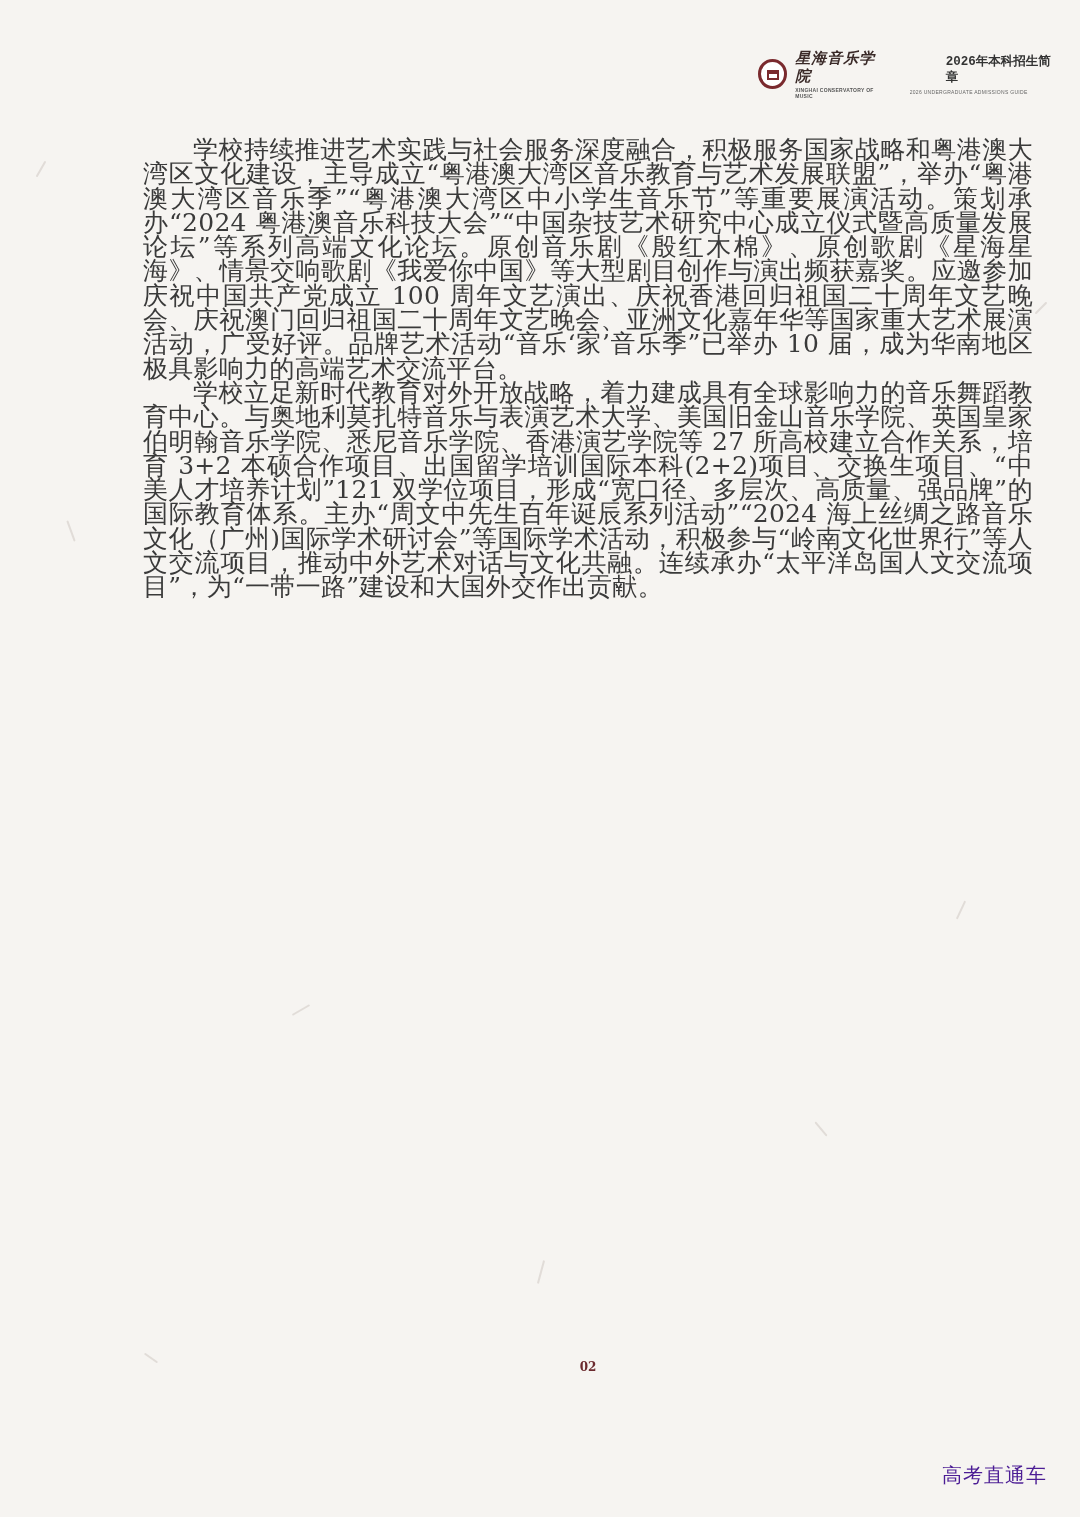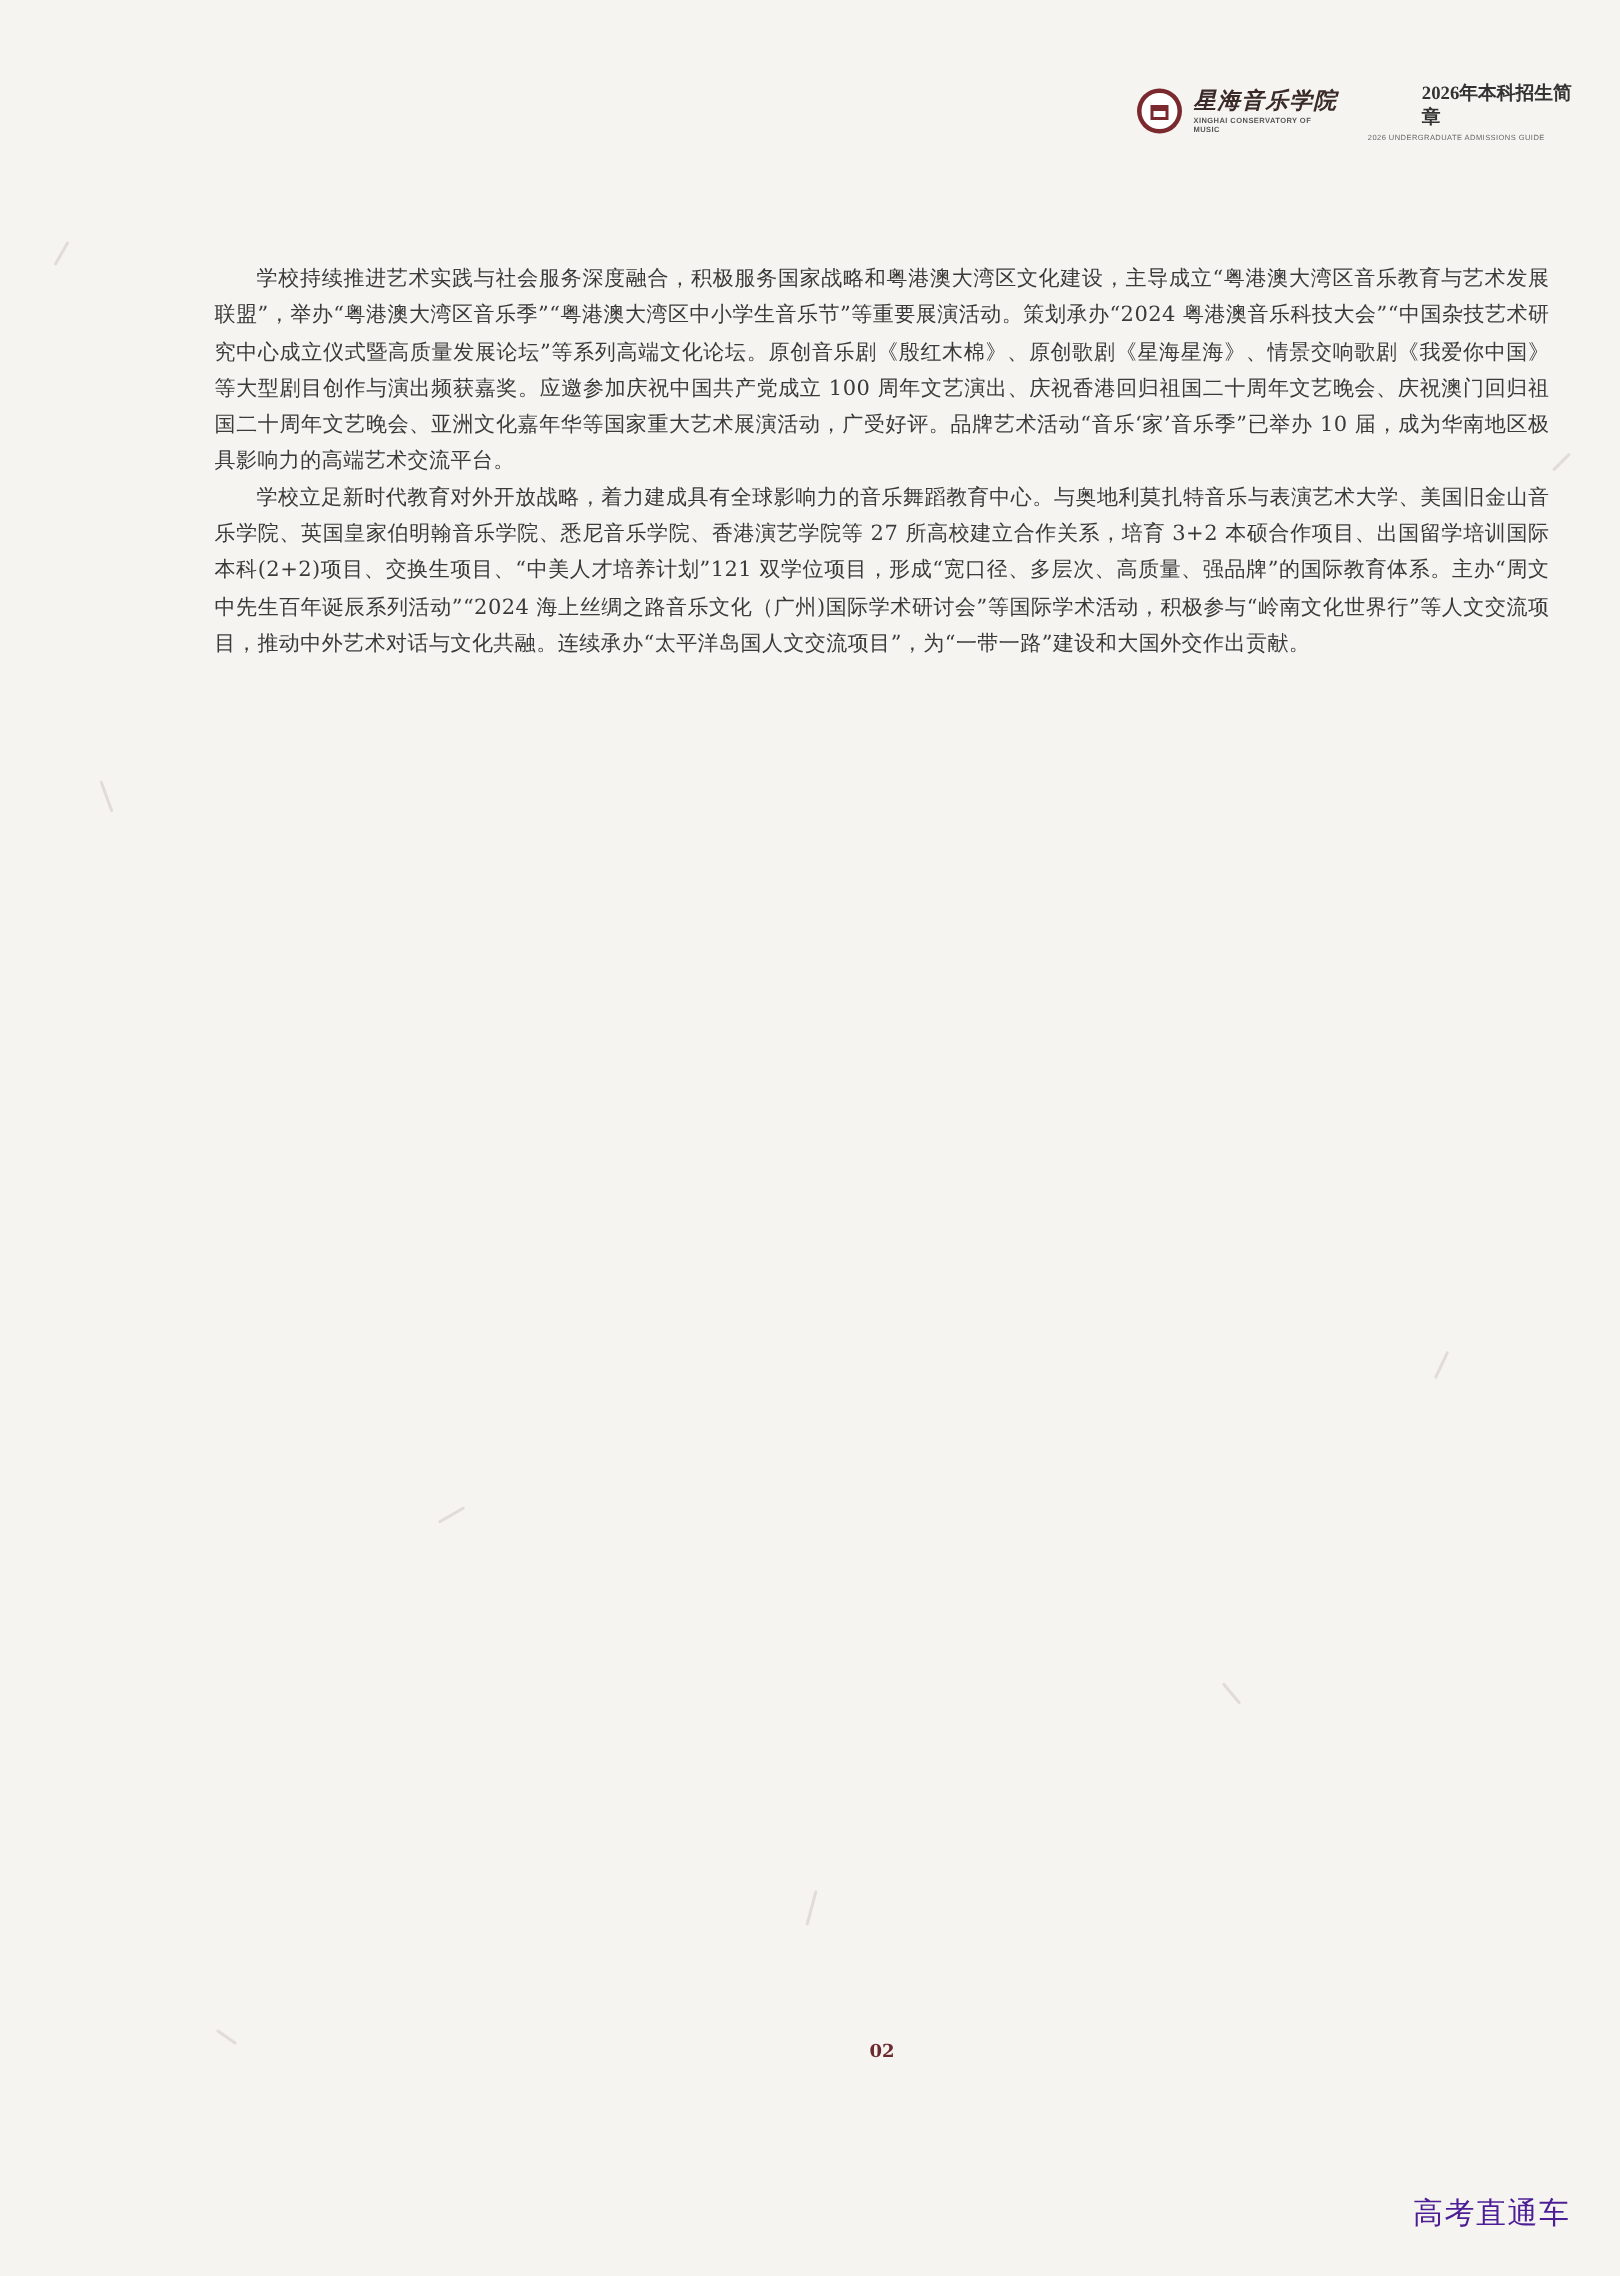--- a/index.html
+++ b/index.html
@@ -20,28 +20,27 @@
     background:#fff;
   }
   .logo::after {
     content:""; position:absolute; left:6px; top:8px; width:12px; height:10px;
     border:2px solid #7a2a2e; border-top:4px solid #7a2a2e; box-sizing:border-box;
   }
   .brand { margin-left:8px; display:flex; flex-direction:column;font-weight:bold; }
   .brand-cn { font-family:"DejaVu Serif", serif; font-style:italic; font-size:15px; color:#3a2a28; letter-spacing:1px; line-height:18px; }
   .brand-en { font-family:"Liberation Sans", sans-serif; font-size:5px; color:#555; letter-spacing:0.3px; margin-top:2px; }
   .guide { margin-left:20px; display:flex; flex-direction:column; }
-  .guide-cn { font-family:Liberation Serif, serif; font-weight:bold; font-size:12.5px; color:#333; line-height:16px;margin-left:36px; }
+  .guide-cn { font-family:Liberation Mono, monospace; font-weight:bold; font-size:12.5px; color:#333; line-height:16px;margin-left:36px; }
   .guide-en { font-family:"Liberation Sans", sans-serif; font-size:5px; color:#666; letter-spacing:0.3px; margin-top:3px; }
 
   .content {
     position:absolute; left:143px; top:138px; width:890px;
-    font-size:14px; line-height:24.3px; text-align:justify;
+    font-size:25px; line-height:24.3px; text-align:justify;
     letter-spacing:0.3px;
-    margin-top:36px;
   }
   .content p { margin:0; text-indent:2em; }
 
   .page-number {
     position:absolute; top:1360px; left:0; width:1080px; text-align:center;
     font-family:"DejaVu Serif", serif; font-weight:bold; font-size:12px; color:#6b2a2e;padding-left:48px;
   }
   .watermark {
     position:absolute; left:942px; top:1462px;
     font-family:"DejaVu Sans", sans-serif; font-size:20px; color:#4c1d95; letter-spacing:1px;

